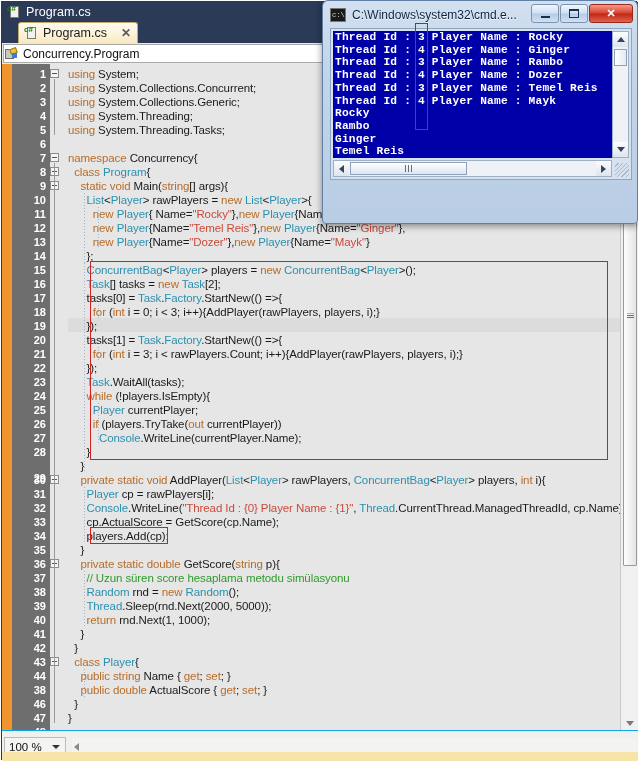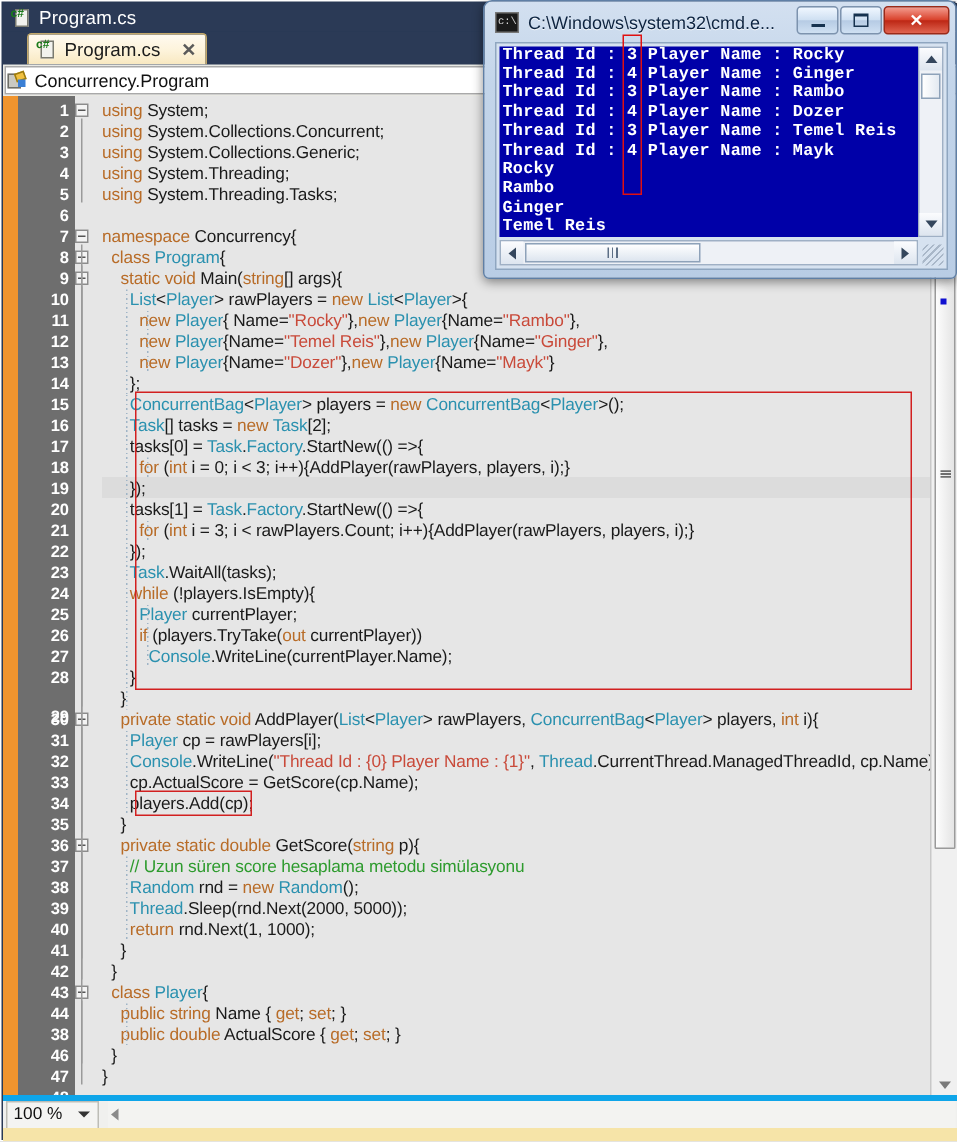--- a/index.html
+++ b/index.html
@@ -191,23 +191,23 @@
   }
   .v-arrow-down {
     position: absolute; left: 5px; bottom: 4px;
     width: 0; height: 0;
     border-left: 4px solid transparent; border-right: 4px solid transparent;
     border-top: 5px solid #7a7a7a;
   }
 
   
   .zoombar {
-    position: absolute; left: 1px; top: 729px; width: 636px; height: 22px;
+    position: absolute; left: 1px; top: 729px; width: 636px; height: 32px;
     background: #f0f0ee;
-    border-top: 4px solid #0ea5e9;
+    border-top: 1px solid #0ea5e9;
     display: flex; align-items: center;
   }
   .zoom-combo {
     width: 62px; height: 19px; margin-left: 2px;
     background: #f4f4f2;
     border: 1px solid #bdbdb6;
     display: flex; align-items: center;
     font-size: 11.5px; color: #111;
     position: relative;
   }
@@ -228,21 +228,21 @@
     border-top: 4px solid transparent; border-bottom: 4px solid transparent;
     border-right: 5px solid #8a8a8a;
   }
   .bottom-strip {
     position: absolute; left: 1px; top: 751px; width: 636px; height: 9px;
     background: #f6e4a8;
   }
 
   
   .cmd-win {
-    position: absolute; left: 322px; top: 0px; width: 316px; height: 186px;
+    position: absolute; left: 322px; top: 0px; width: 316px; height: 224px;
     background: linear-gradient(to bottom, #d3e0f0 0%, #c3d5ea 30%, #b9cde5 100%);
     border: 1px solid #5f7fa5;
     border-radius: 6px 6px 4px 4px;
     box-shadow: 0 2px 7px rgba(0,0,0,0.45);
     overflow: hidden;
   }
   .cmd-titlebar {
     position: absolute; left: 0; top: 0; width: 100%; height: 28px;
     display: flex; align-items: center;
     padding-left: 7px;

